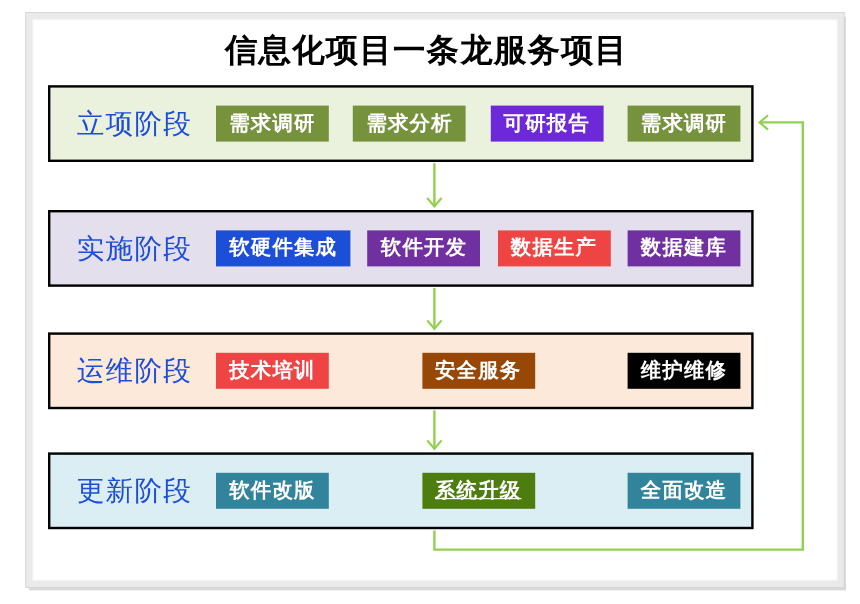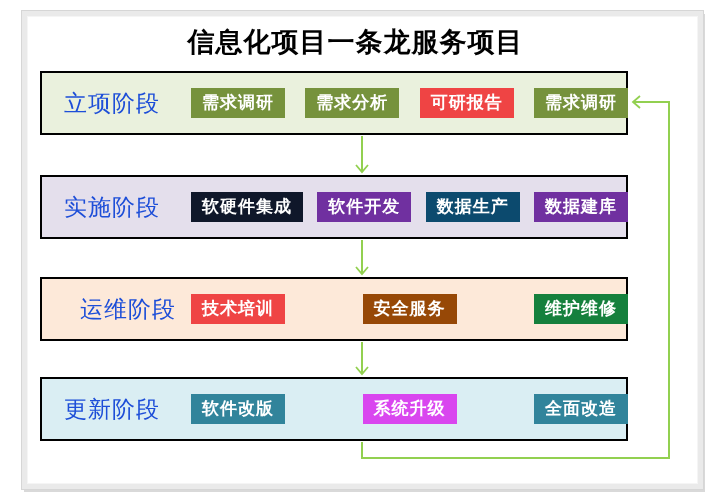--- a/index.html
+++ b/index.html
@@ -52,21 +52,21 @@
     margin-left: 22px;
     font-size: 23px;
     color: #1d4ed8;
     font-family: "Liberation Serif", "DejaVu Serif", serif;
     letter-spacing: 1px;
     white-space: nowrap;
   }
 
   .stage-buttons {
     position: absolute;
-    left: 149px;
+    left: 138px;
     width: 437px;
     top: 0; bottom: 0;
     display: flex;
     align-items: center;
     justify-content: space-between;
   }
 
   .task-chip {
     display: inline-block;
     padding: 3px 11px 4px 11px;
@@ -96,49 +96,49 @@
   <div class="frame"></div>
 
   <div class="title">信息化项目一条龙服务项目</div>
 
   <div id="stages">
   <div class="stage-row" style="top: 71px; background: rgb(234, 241, 221);">
     <div class="stage-label">立项阶段</div>
     <div class="stage-buttons">
           <span class="task-chip" style="background: rgb(118, 146, 60);">需求调研</span>
           <span class="task-chip" style="background: rgb(118, 146, 60);">需求分析</span>
-          <span class="task-chip" style="background: #ef4444;">可研报告</span>
+          <span class="task-chip" style="background: #6d28d9;">可研报告</span>
           <span class="task-chip" style="background: rgb(118, 146, 60);">需求调研</span>
         </div>
   </div>
 
   <div class="stage-row" style="top: 175px; background: rgb(228, 223, 236);">
     <div class="stage-label">实施阶段</div>
     <div class="stage-buttons">
-          <span class="task-chip" style="background: #0f172a;">软硬件集成</span>
+          <span class="task-chip" style="background: #1d4ed8;">软硬件集成</span>
           <span class="task-chip" style="background: rgb(112, 48, 160);">软件开发</span>
-          <span class="task-chip" style="background: #0c4a6e; text-align: center;">数据生产</span>
+          <span class="task-chip" style="background: #ef4444; text-align: center;">数据生产</span>
           <span class="task-chip" style="background: rgb(112, 48, 160);">数据建库</span>
         </div>
   </div>
 
-  <div class="stage-row" style="top: 277px; background: rgb(253, 233, 217); padding-left: 16px;">
+  <div class="stage-row" style="top: 277px; background: rgb(253, 233, 217);">
     <div class="stage-label">运维阶段</div>
     <div class="stage-buttons">
           <span class="task-chip" style="background: #ef4444;">技术培训</span>
           <span class="task-chip" style="background: rgb(151, 72, 6);">安全服务</span>
-          <span class="task-chip" style="background: #15803d;">维护维修</span>
+          <span class="task-chip" style="background: #000000;">维护维修</span>
         </div>
   </div>
 
   <div class="stage-row" style="top: 377px; background: rgb(218, 238, 243);">
     <div class="stage-label">更新阶段</div>
     <div class="stage-buttons">
           <span class="task-chip" style="background: rgb(49, 132, 155);">软件改版</span>
-          <span class="task-chip" style="background: #d946ef;">系统升级</span>
+          <span class="task-chip" style="background: #4d7c0f; text-decoration: underline;">系统升级</span>
           <span class="task-chip" style="background: rgb(49, 132, 155);">全面改造</span>
         </div>
   </div>
 </div>
 
   <svg class="arrows" viewBox="0 0 717 503" xmlns="http://www.w3.org/2000/svg">
     <defs>
       <marker id="ah" markerUnits="userSpaceOnUse" markerWidth="16" markerHeight="16" refX="8" refY="8" orient="auto">
         <path class="stroke" d="M1,2 L8,8 L1,14" fill="none" stroke-width="1.8"></path>
       </marker>

